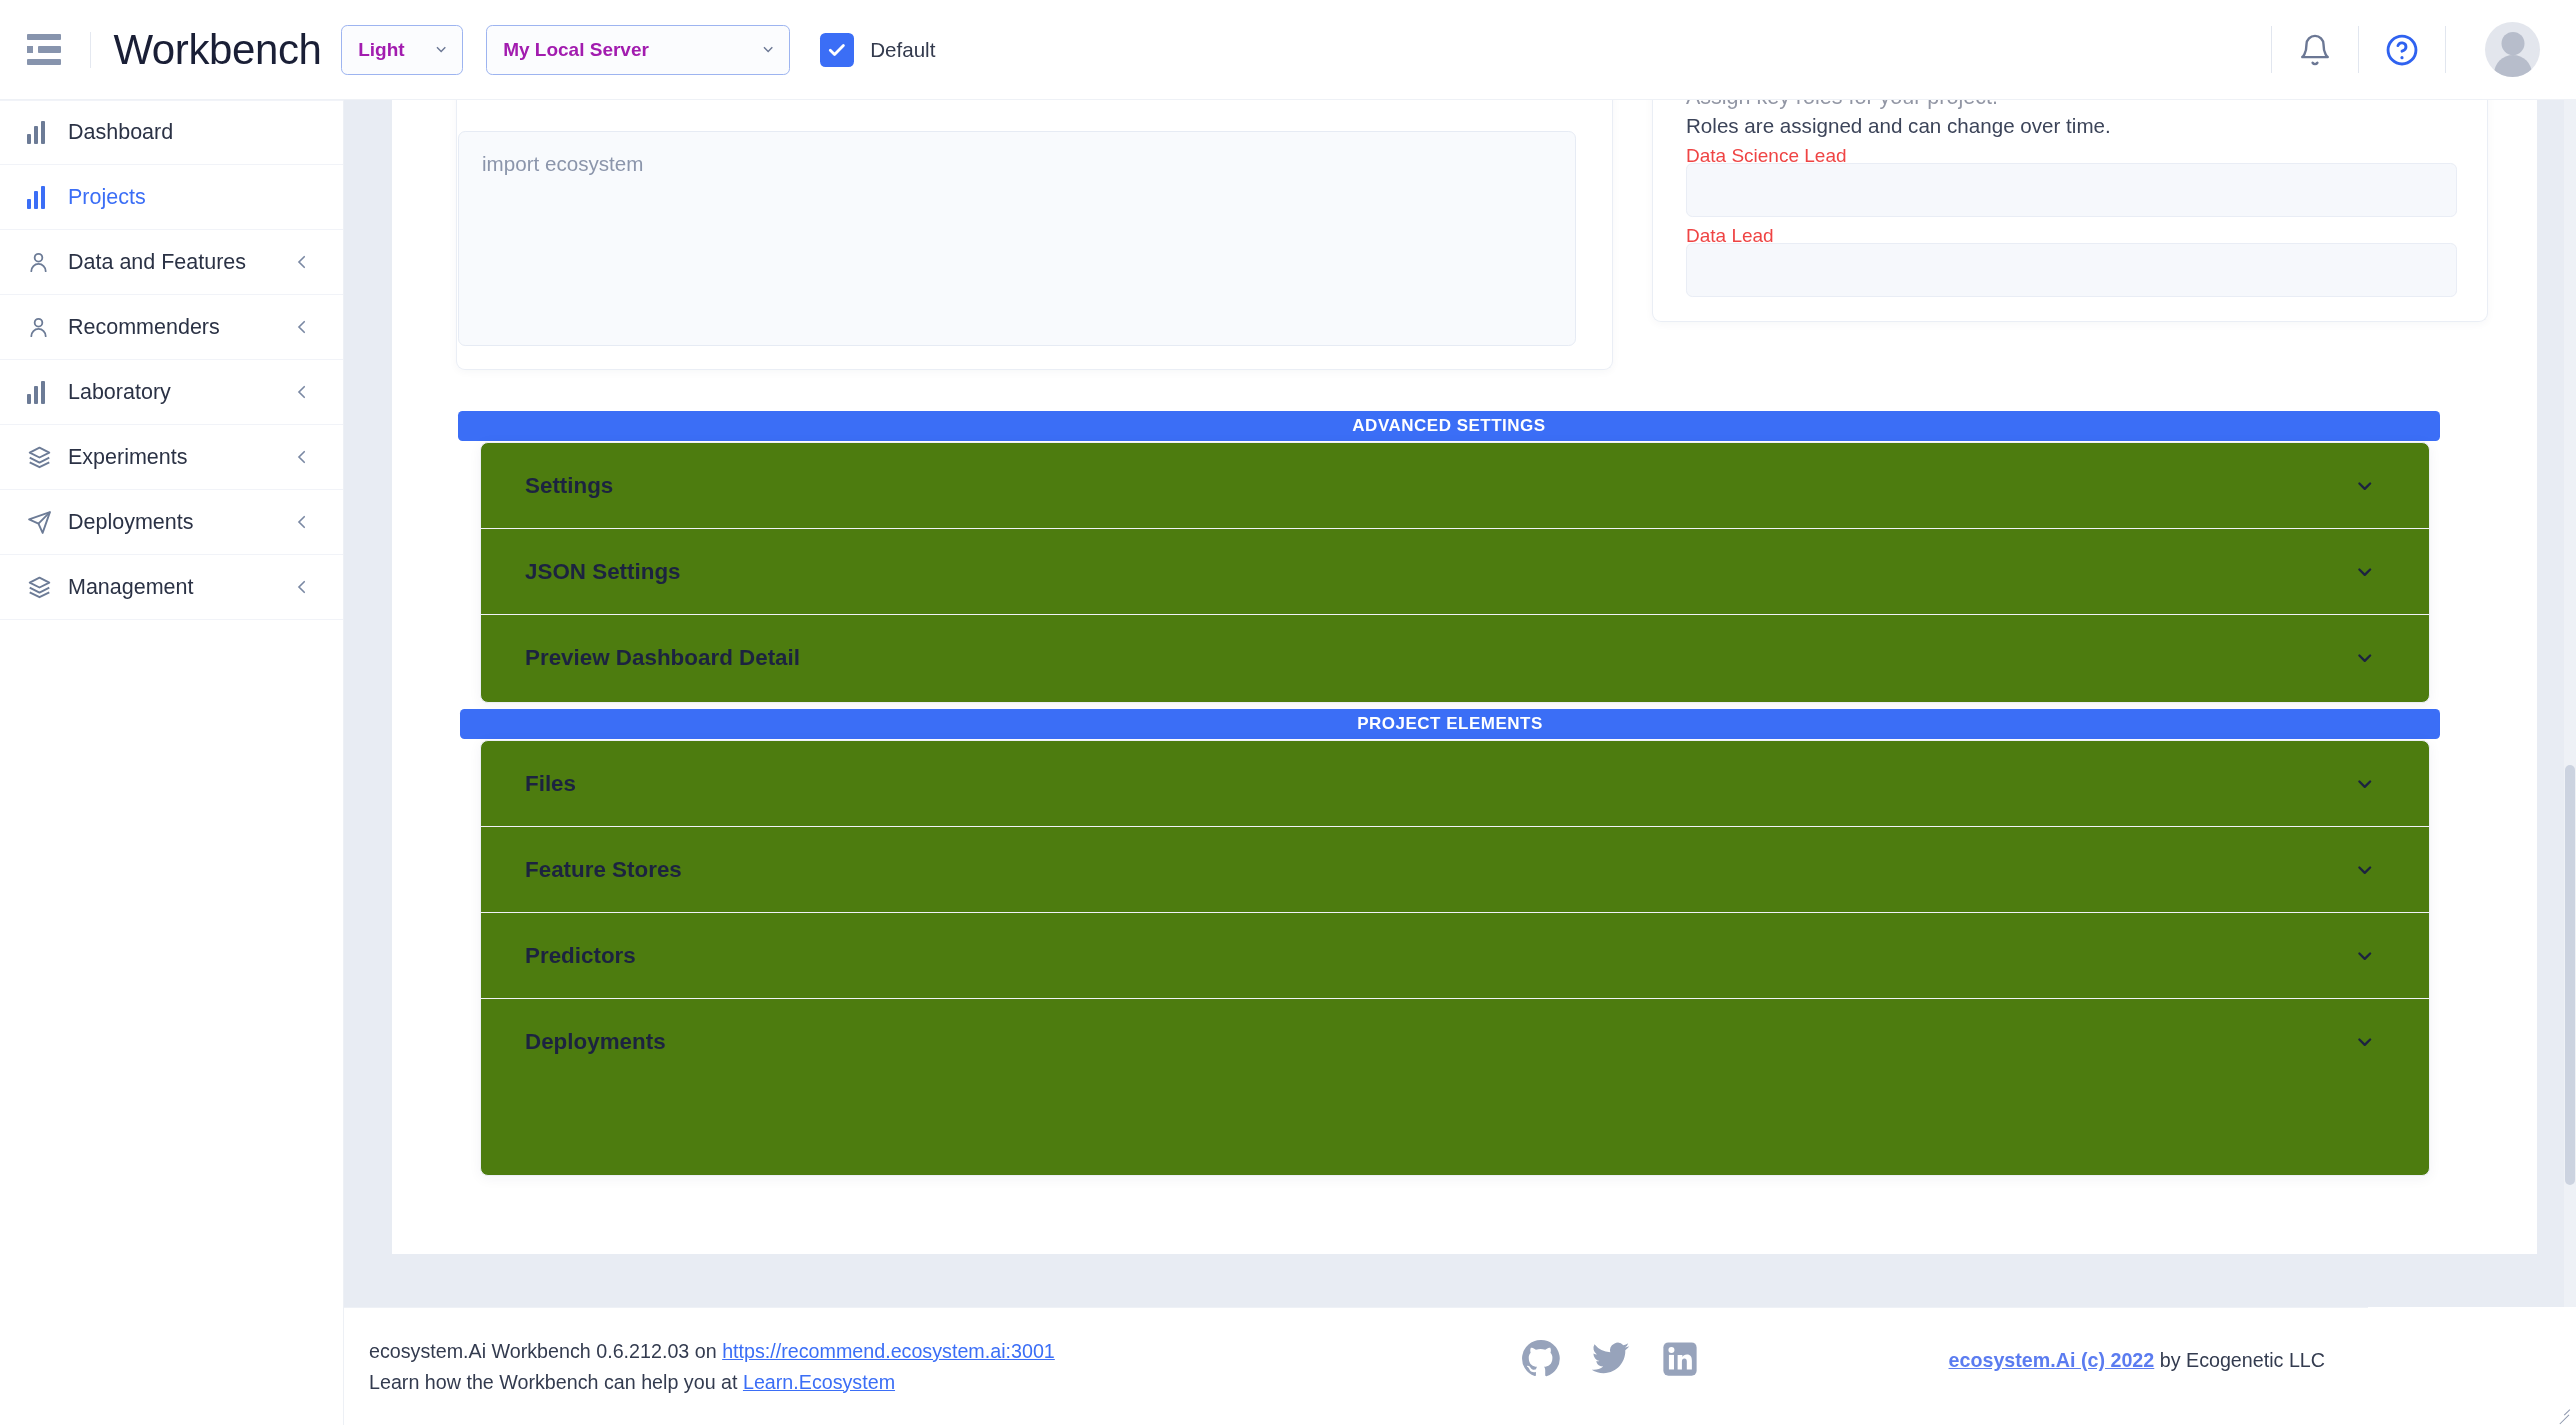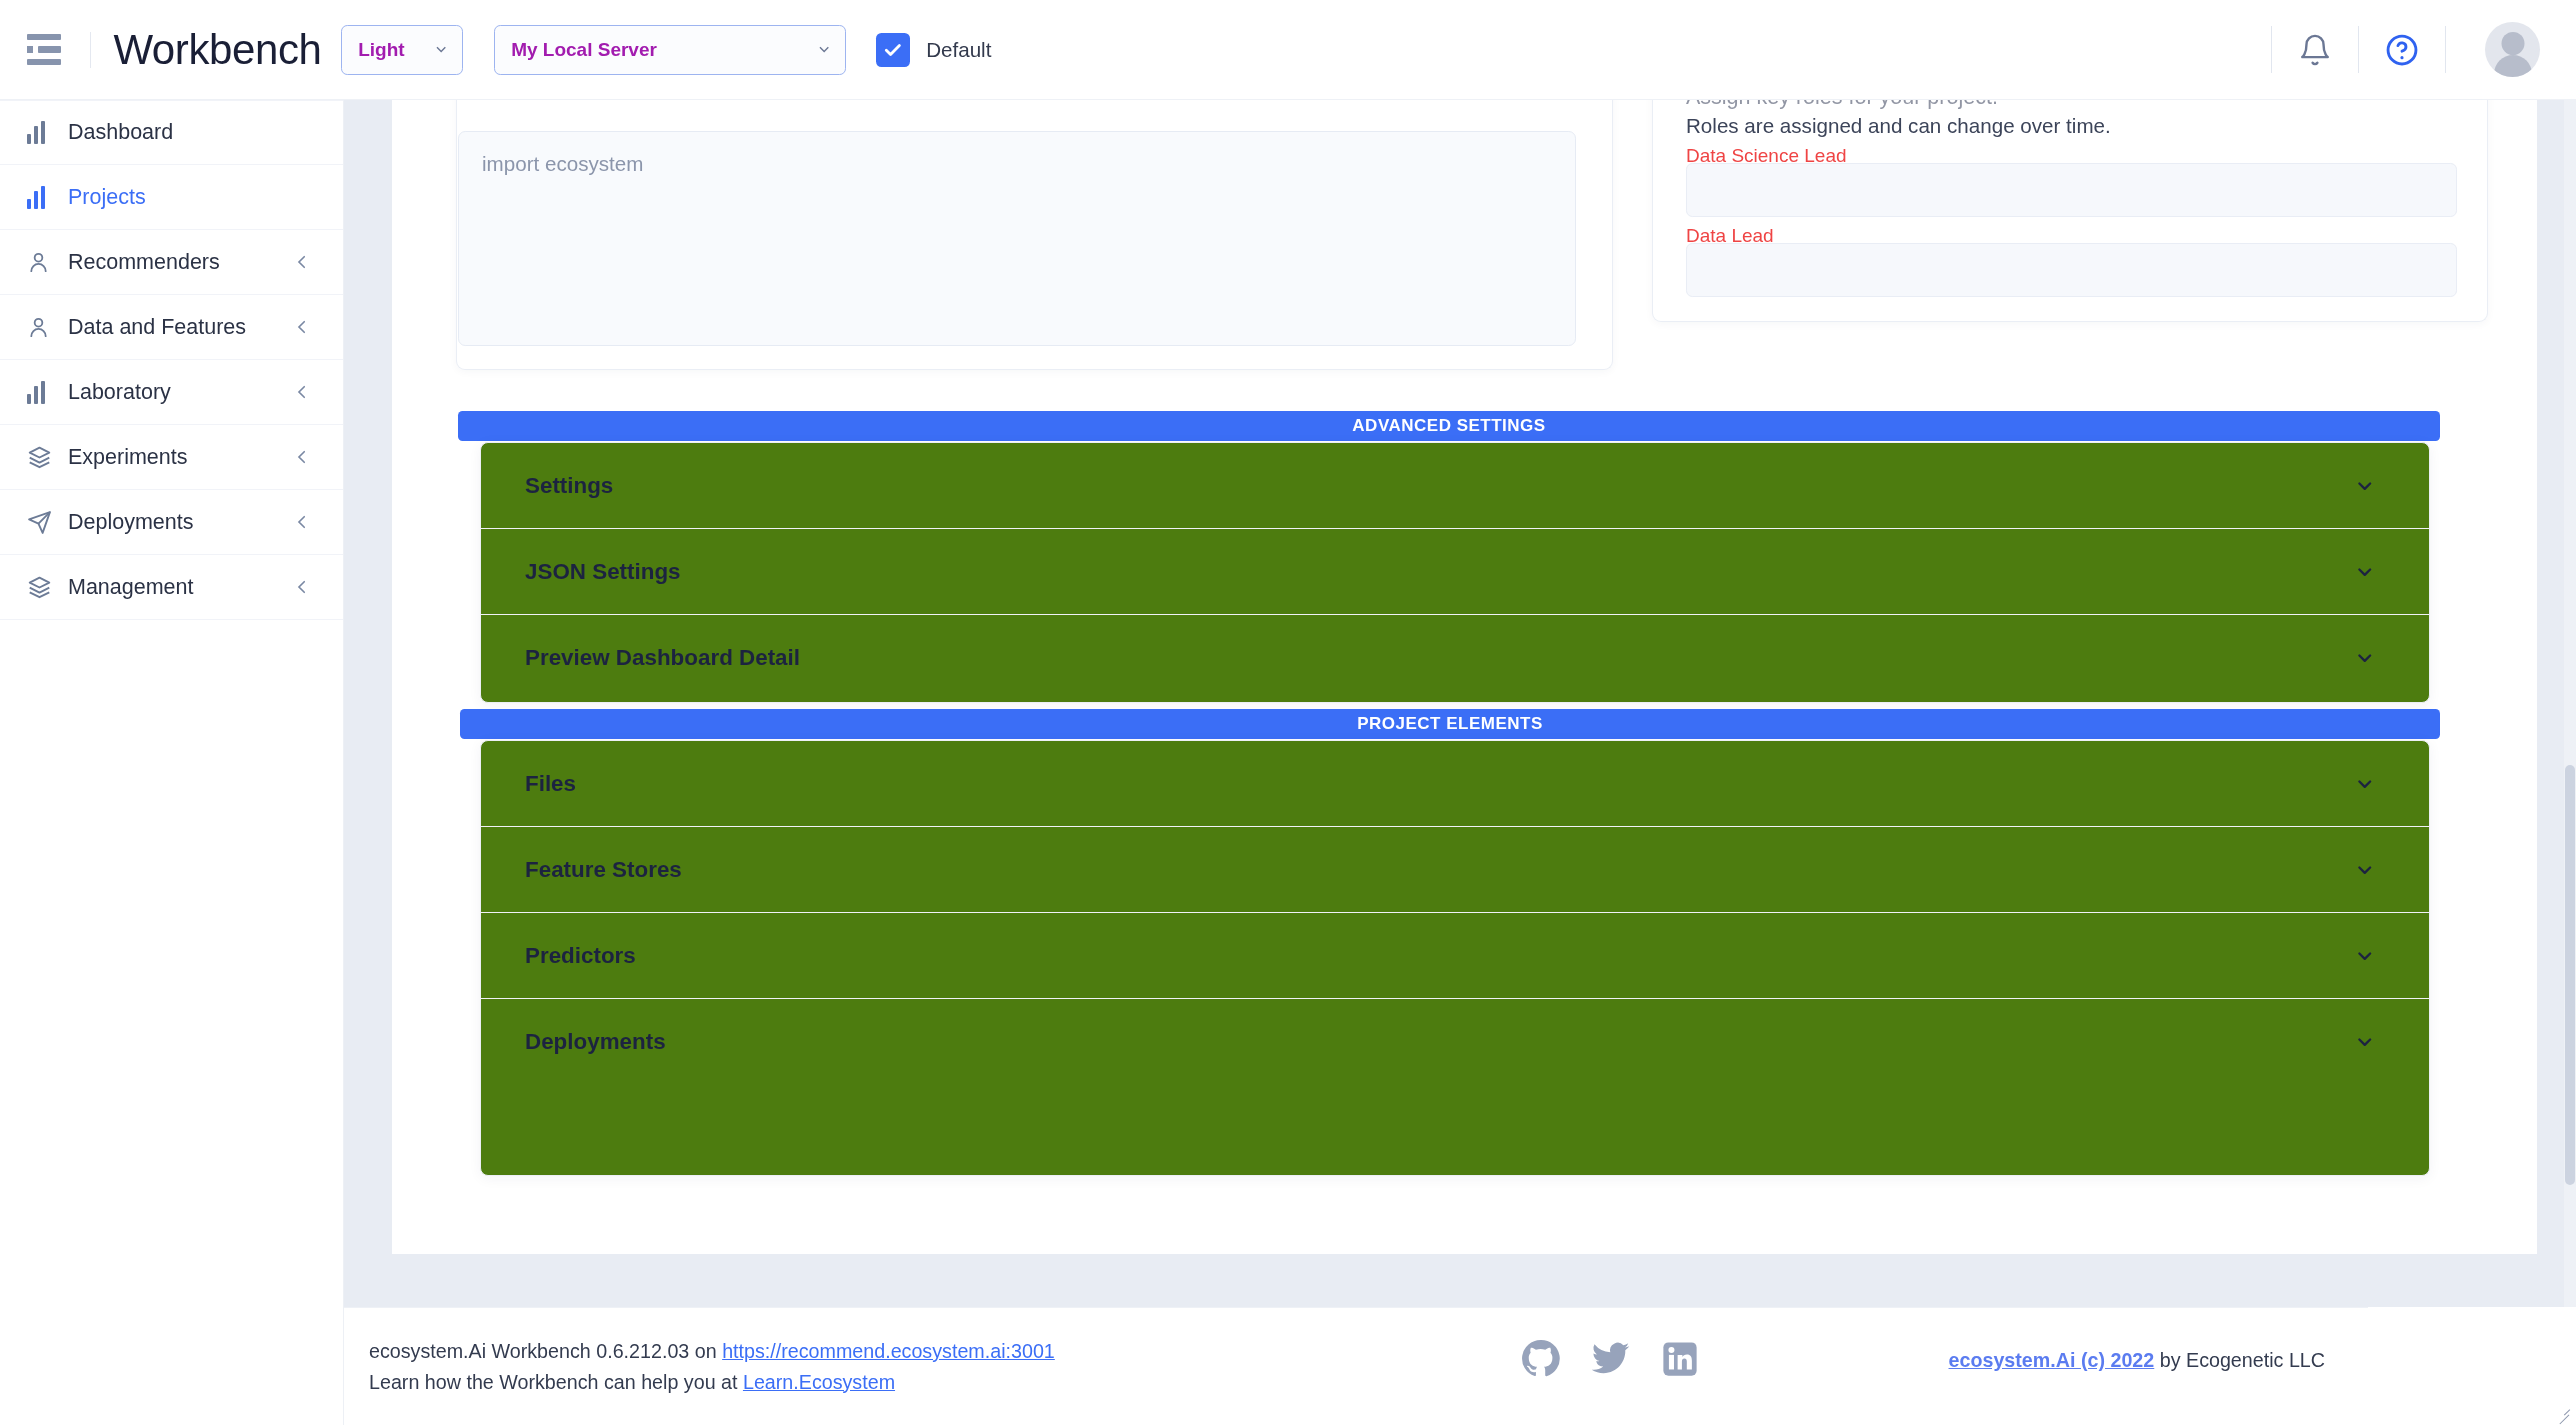--- a/index.html
+++ b/index.html
@@ -47,21 +47,21 @@
     margin-left: 19.7px;
     height: 50px;
     border: 0.9px solid #9db4f0;
     border-radius: 6.3px;
     background: #fbfcfe;
     display: flex; align-items: center; justify-content: space-between;
     padding: 0 14.3px 0 16px;
     cursor: pointer;
   }
   .select-box.theme { width: 122px; }
-  .select-box.server { margin-left: 31px; width: 352px; }
+  .select-box.server { margin-left: 23px; width: 304px; }
   .select-label { font-size: 19px; color: #a21caf; white-space: nowrap; font-weight: bold; }
   .chev-sm { width: 14.3px; height: 14.3px; flex: none; }
 
   .check-wrap {
     margin-left: 30px; display: flex; align-items: center; gap: 16px;
     cursor: pointer;
   }
   .checkbox {
     width: 34px; height: 34px; border-radius: 5.4px; background: #3b6ef6;
     display: flex; align-items: center; justify-content: center;
@@ -350,36 +350,36 @@
     <span class="nav-text">Projects</span>
   </div>
 
   <div class="nav-item">
     <span class="nav-ico">
       <svg width="23" height="25" viewBox="0 0 24 24" fill="none" stroke="#6c7b96" stroke-width="1.9" stroke-linecap="round">
           <circle cx="12" cy="7" r="4"></circle>
           <path d="M4.5 21a7.5 7.5 0 0 1 15 0"></path>
         </svg>
     </span>
-    <span class="nav-text">Recommenders</span>
+    <span class="nav-text">Data and Features</span>
     <span class="nav-caret">
       <svg width="18" height="18" viewBox="0 0 24 24" fill="none" stroke="#7a88a3" stroke-width="2.2" stroke-linecap="round">
           <path d="M15 5l-7 7 7 7"></path>
         </svg>
     </span>
   </div>
 
   <div class="nav-item">
     <span class="nav-ico">
       <svg width="23" height="25" viewBox="0 0 24 24" fill="none" stroke="#6c7b96" stroke-width="1.9" stroke-linecap="round">
           <circle cx="12" cy="7" r="4"></circle>
           <path d="M4.5 21a7.5 7.5 0 0 1 15 0"></path>
         </svg>
     </span>
-    <span class="nav-text">Data and Features</span>
+    <span class="nav-text">Recommenders</span>
     <span class="nav-caret">
       <svg width="18" height="18" viewBox="0 0 24 24" fill="none" stroke="#7a88a3" stroke-width="2.2" stroke-linecap="round">
           <path d="M15 5l-7 7 7 7"></path>
         </svg>
     </span>
   </div>
 
   <div class="nav-item">
     <span class="nav-ico">
         <span class="barico">

